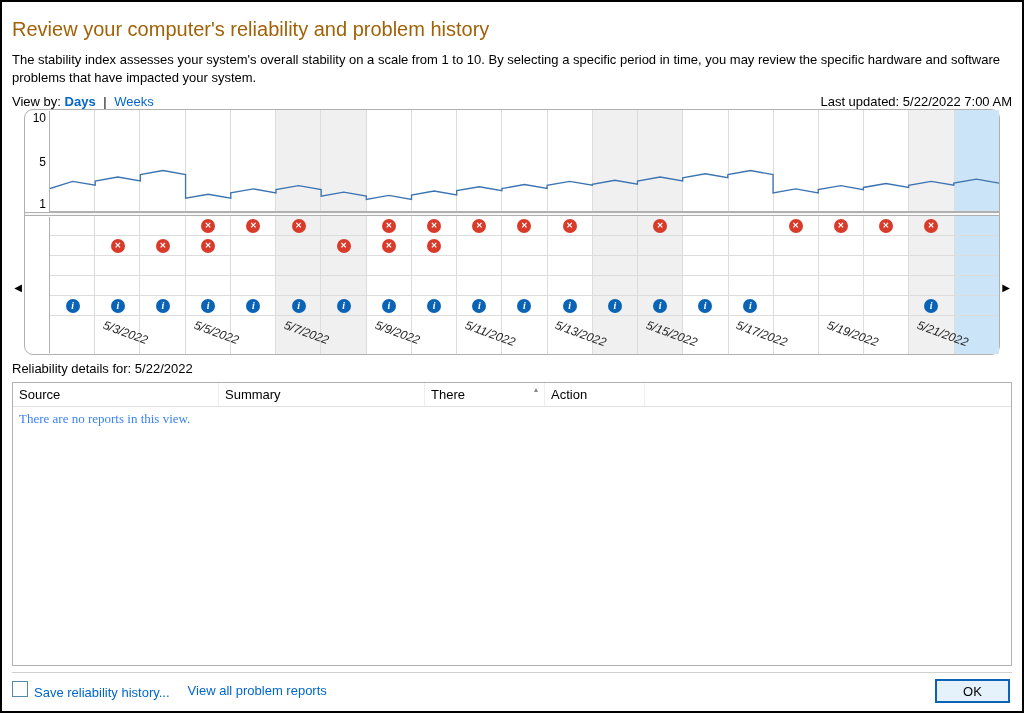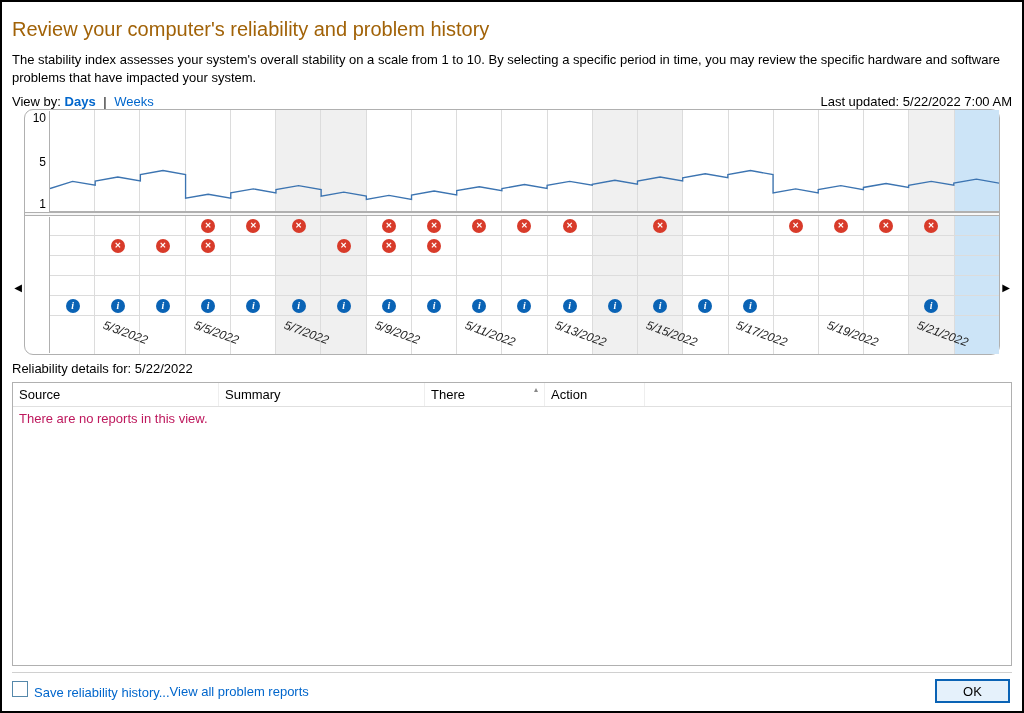--- a/index.html
+++ b/index.html
@@ -69,24 +69,24 @@
   .details-label { margin-top: 6px; }
   .table { border: 1px solid #b0b0b0; flex: 1; margin-top: 6px; display: flex; flex-direction: column; overflow: hidden; }
   .thead { display: flex; border-bottom: 1px solid #e0e0e0; }
   .th { padding: 4px 6px; background: #fff; border-right: 1px solid #eee; font-size: 13px; position: relative; }
   .th.source { width: 206px; }
   .th.summary { width: 206px; }
   .th.date { width: 120px; }
   .th.action { flex: 0 0 100px; }
   .th.spacer { flex: 1; border-right: none; }
   .sort { position: absolute; right: 6px; top: 2px; font-size: 8px; color: #888; }
-  .empty { padding: 4px 6px; color: #be185d; }
+  .empty { padding: 4px 6px; color: #3b82f6; font-family: Liberation Serif, serif; }
 
   .footer { display: flex; align-items: center; justify-content: space-between; padding: 6px 2px 0 2px; border-top: 1px solid #d0d0d0; margin-top: 6px; }
-  .footer-left { display: flex; align-items: center; }
+  .footer-left { display: flex; align-items: flex-start; gap: 18px; }
   .footer-left .ico-copy { width: 14px; height: 14px; display: inline-block; border: 1px solid #9aa; position: relative; margin-right: 6px; }
   .footer-left .ico-copy::after { content: ""; position: absolute; left: -3px; top: -3px; width: 14px; height: 14px; border: 1px solid #58a; background: #fff; }
   .okbtn { width: 75px; height: 24px; border: 2px solid #0a63b5; background: #e5f1fb; font-family: inherit; font-size: 13px; }
 </style>
 </head>
 <body>
 
 <h1>Review your computer's reliability and problem history</h1>
 <div class="desc">The stability index assesses your system's overall stability on a scale from 1 to 10. By selecting a specific period in time, you may review the specific hardware and software problems that have impacted your system.</div>
 

